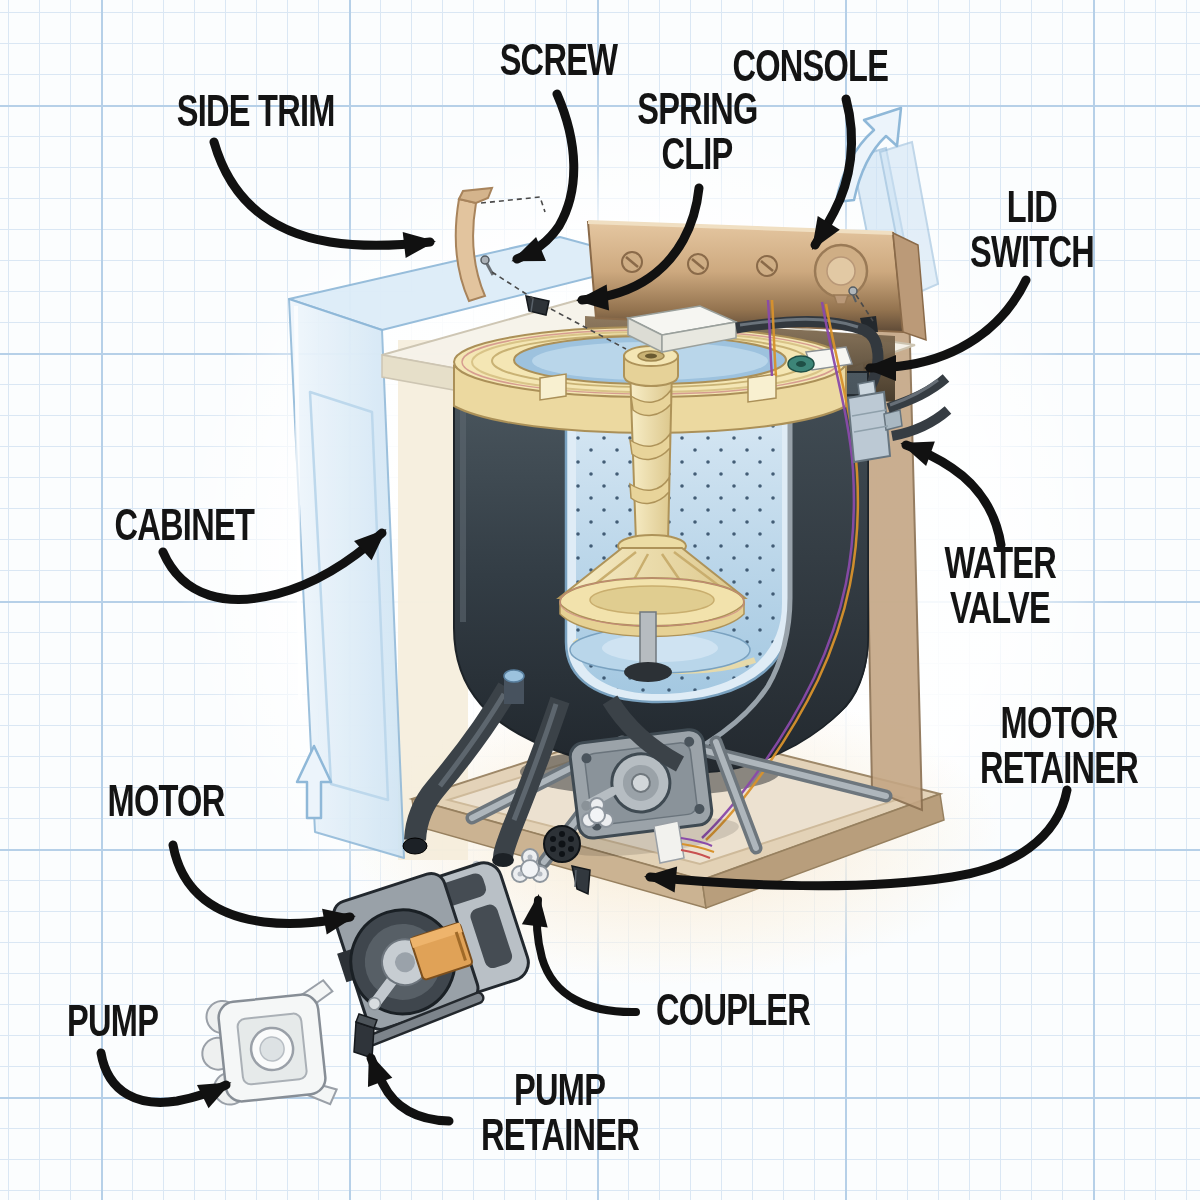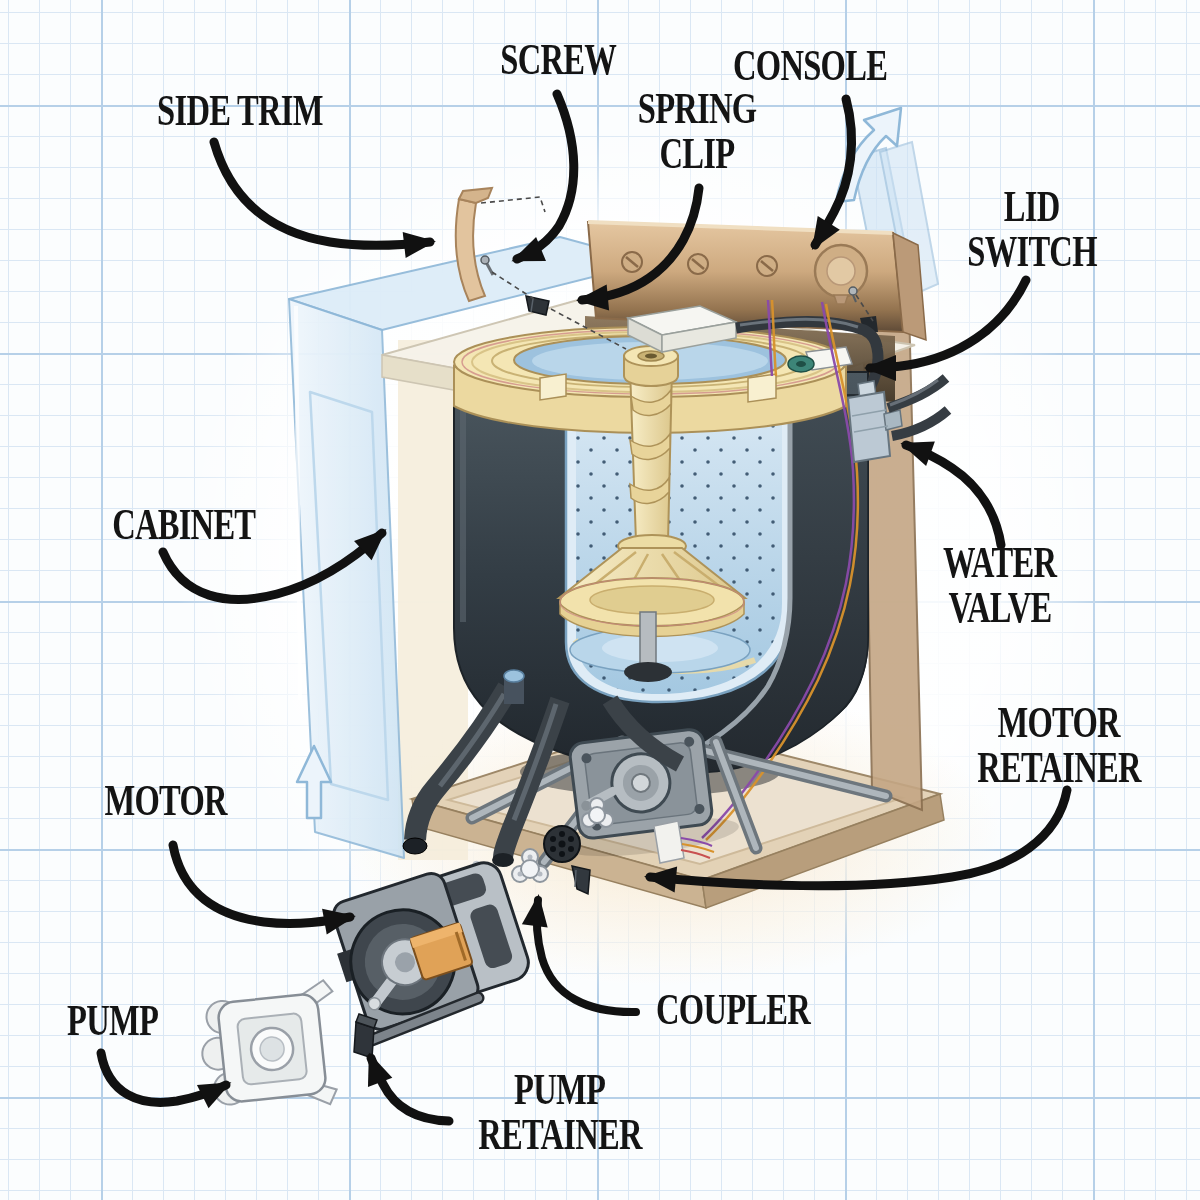--- a/index.html
+++ b/index.html
@@ -12,21 +12,21 @@
       linear-gradient(to right, #dae7f4 0, #dae7f4 1.5px, transparent 1.5px),
       linear-gradient(to bottom, #dae7f4 0, #dae7f4 1.5px, transparent 1.5px);
     background-size:248px 248px, 248px 248px, 31px 31px, 31px 31px;
     background-position:101px 105px, 101px 105px, 8px 12px, 8px 12px;
     font-family:"Liberation Sans", sans-serif;
   }
   #art{position:absolute;left:0;top:0;}
   .lbl{
     position:absolute;width:440px;margin-left:-220px;text-align:center;
     color:#141414;font-weight:700;font-size:44px;line-height:45px;
-    letter-spacing:-1px;white-space:nowrap;pointer-events:none;font-family:Liberation Serif, serif;
+    letter-spacing:-1px;white-space:nowrap;pointer-events:none;
   }
   .lbl span{display:inline-block;transform:scaleX(0.74);}
   .lbl .l2{display:block;}
 </style>
 </head>
 <body>
 
 <div id="stage">
 
 <svg id="art" width="1200" height="1200" viewBox="0 0 1200 1200">
@@ -380,21 +380,21 @@
     <path d="M1001,545 C996,513 979,486 952,468 C936,457 920,450 906,445" marker-end="url(#ah)"></path>
     <path d="M1067,790 C1058,838 1013,868 952,877 C862,891 742,886 650,877" marker-end="url(#ah)"></path>
     <path d="M173,845 C182,894 218,916 264,922 C298,926 328,921 350,917" marker-end="url(#ah)"></path>
     <path d="M636,1012 C588,1013 553,996 542,958 C536,936 536,916 538,900" stroke-width="8" marker-end="url(#ah)"></path>
     <path d="M101,1053 C108,1094 140,1107 177,1101 C198,1097 214,1091 226,1085" marker-end="url(#ah)"></path>
     <path d="M449,1121 C414,1120 394,1106 383,1084 C378,1074 374,1066 371,1058" marker-end="url(#ah)"></path>
   </g>
 </svg>
 
 <div>
-  <div class="lbl" style="left:240px;top:88px"><span>SIDE TRIM</span></div>
+  <div class="lbl" style="left:256px;top:88px"><span>SIDE TRIM</span></div>
   <div class="lbl" style="left:558px;top:37px"><span>SCREW</span></div>
   <div class="lbl" style="left:697px;top:86px"><span>SPRING</span><span class="l2">CLIP</span></div>
   <div class="lbl" style="left:810px;top:43px"><span>CONSOLE</span></div>
   <div class="lbl" style="left:1032px;top:184px"><span>LID</span><span class="l2">SWITCH</span></div>
   <div class="lbl" style="left:184px;top:502px"><span>CABINET</span></div>
   <div class="lbl" style="left:1000px;top:540px"><span>WATER</span><span class="l2">VALVE</span></div>
   <div class="lbl" style="left:1059px;top:700px"><span>MOTOR</span><span class="l2">RETAINER</span></div>
   <div class="lbl" style="left:166px;top:778px"><span>MOTOR</span></div>
   <div class="lbl" style="left:733px;top:987px"><span>COUPLER</span></div>
   <div class="lbl" style="left:113px;top:998px"><span>PUMP</span></div>

